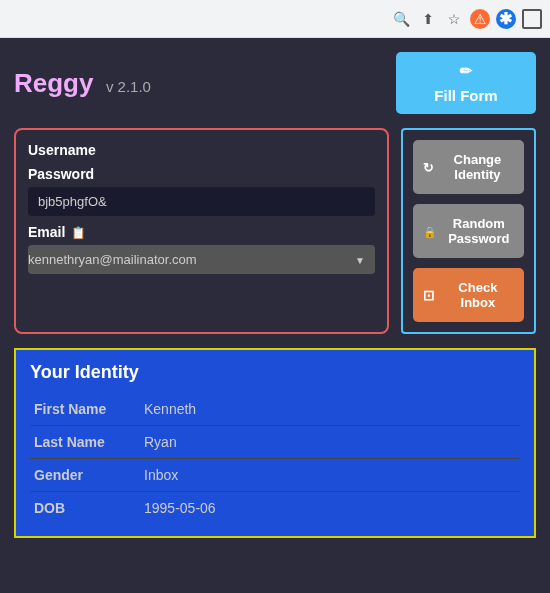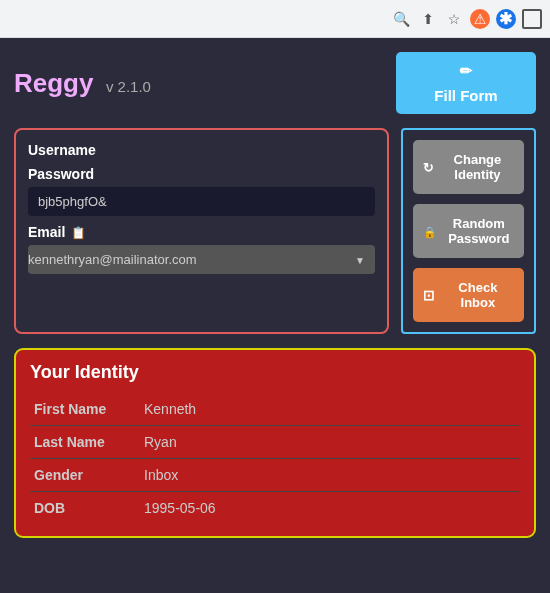--- a/index.html
+++ b/index.html
@@ -185,23 +185,23 @@
     }
     .btn-orange {
       background: #e07840;
       color: white;
       text-align: center;
     }
 
     
     .identity-panel {
       border: 2px solid #d4d400;
-      border-radius: 9px;
+      border-radius: 0;
       padding: 12px 14px;
-      background: #b91c1c;
+      background: #1d4ed8;
     }
     .identity-title {
       color: white;
       font-size: 18px;
       font-weight: bold;
       margin-bottom: 10px;
     }
     .identity-table {
       width: 100%;
       border-collapse: collapse;

